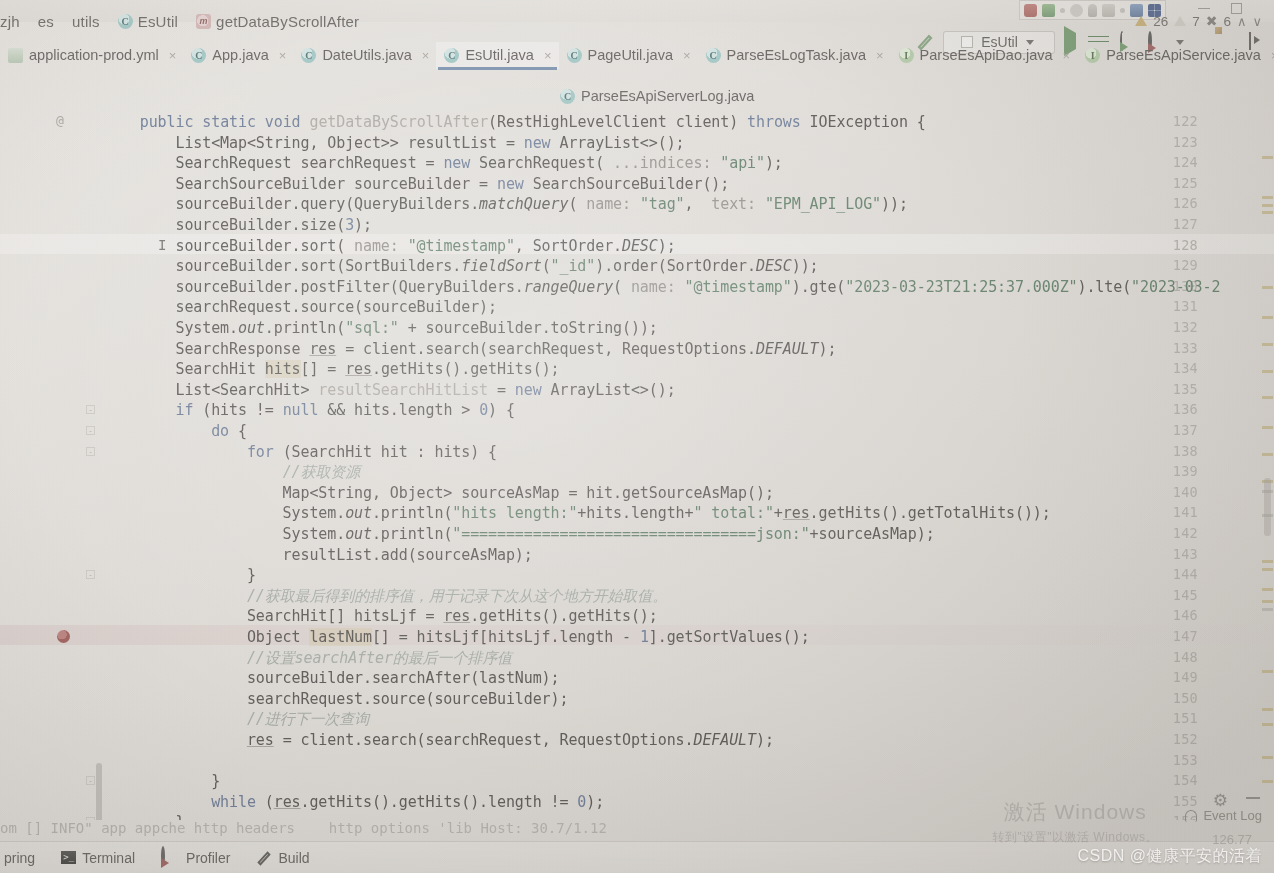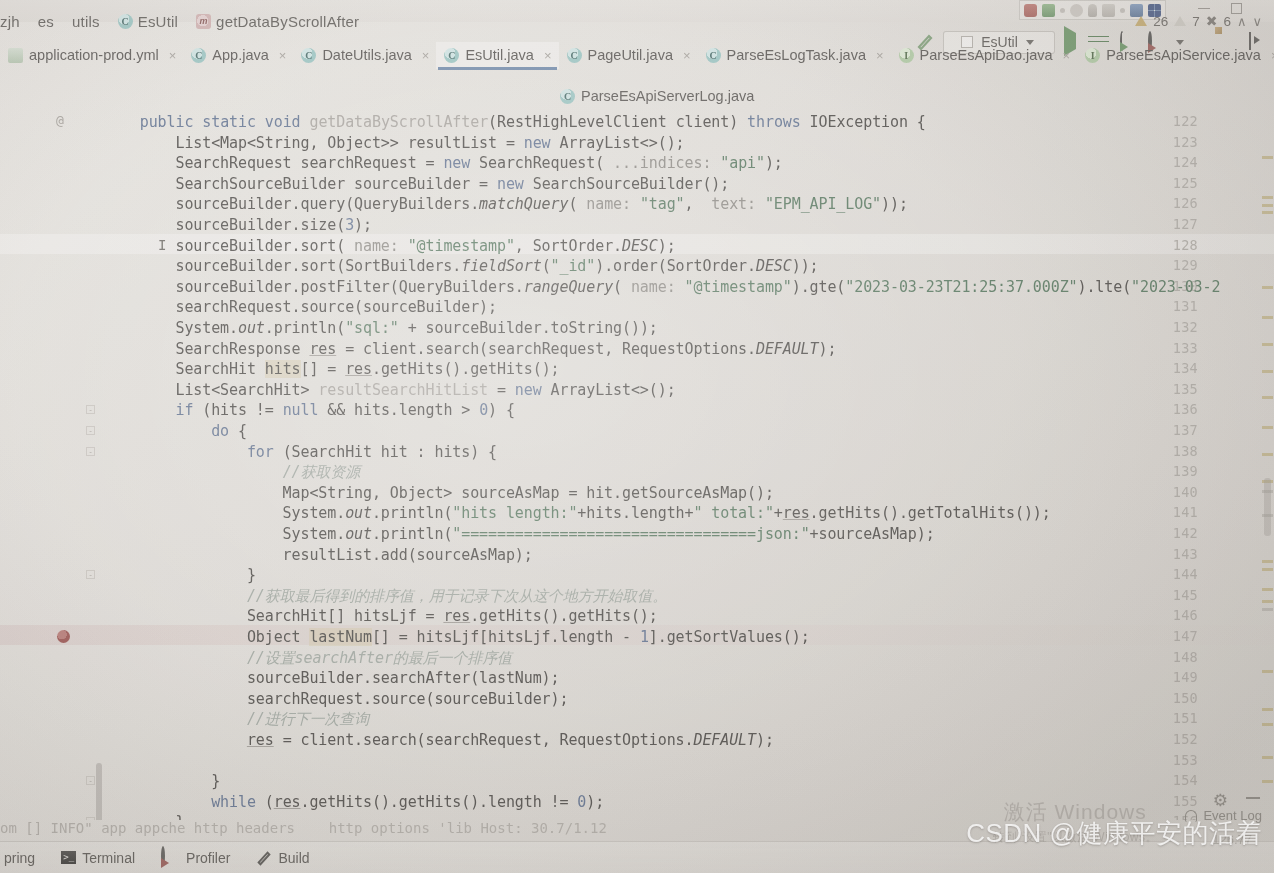--- a/index.html
+++ b/index.html
@@ -297,22 +297,22 @@
     position:absolute; right: 116px; top: 798px; text-align:center;
     color: rgba(120,112,100,0.35);
     font-family:"Liberation Sans", sans-serif;
     pointer-events:none; z-index: 40;
   }
   .wmark .l1 { font-size: 21px; letter-spacing: 1px; }
   .wmark .l2 { font-size: 12px; margin-top: 3px; letter-spacing: .5px; }
 
   
   .csdn {
-    position:absolute; right: 12px; bottom: 22px; z-index: 70;
-    font-size: 26px; color: rgba(255,255,255,0.82);
+    position:absolute; right: 12px; bottom: 6px; z-index: 70;
+    font-size: 16px; color: rgba(255,255,255,0.82);
     font-family:"Liberation Sans", sans-serif;
     text-shadow: 0 1px 2px rgba(110,100,90,0.45);
     letter-spacing: .5px;
   }
   .pagenum {
     position:absolute; right: 22px; bottom: 26px; z-index: 39;
     font-size: 13px; color: rgba(120,112,100,0.42);
     font-family:"Liberation Sans", sans-serif;
   }
 </style>

